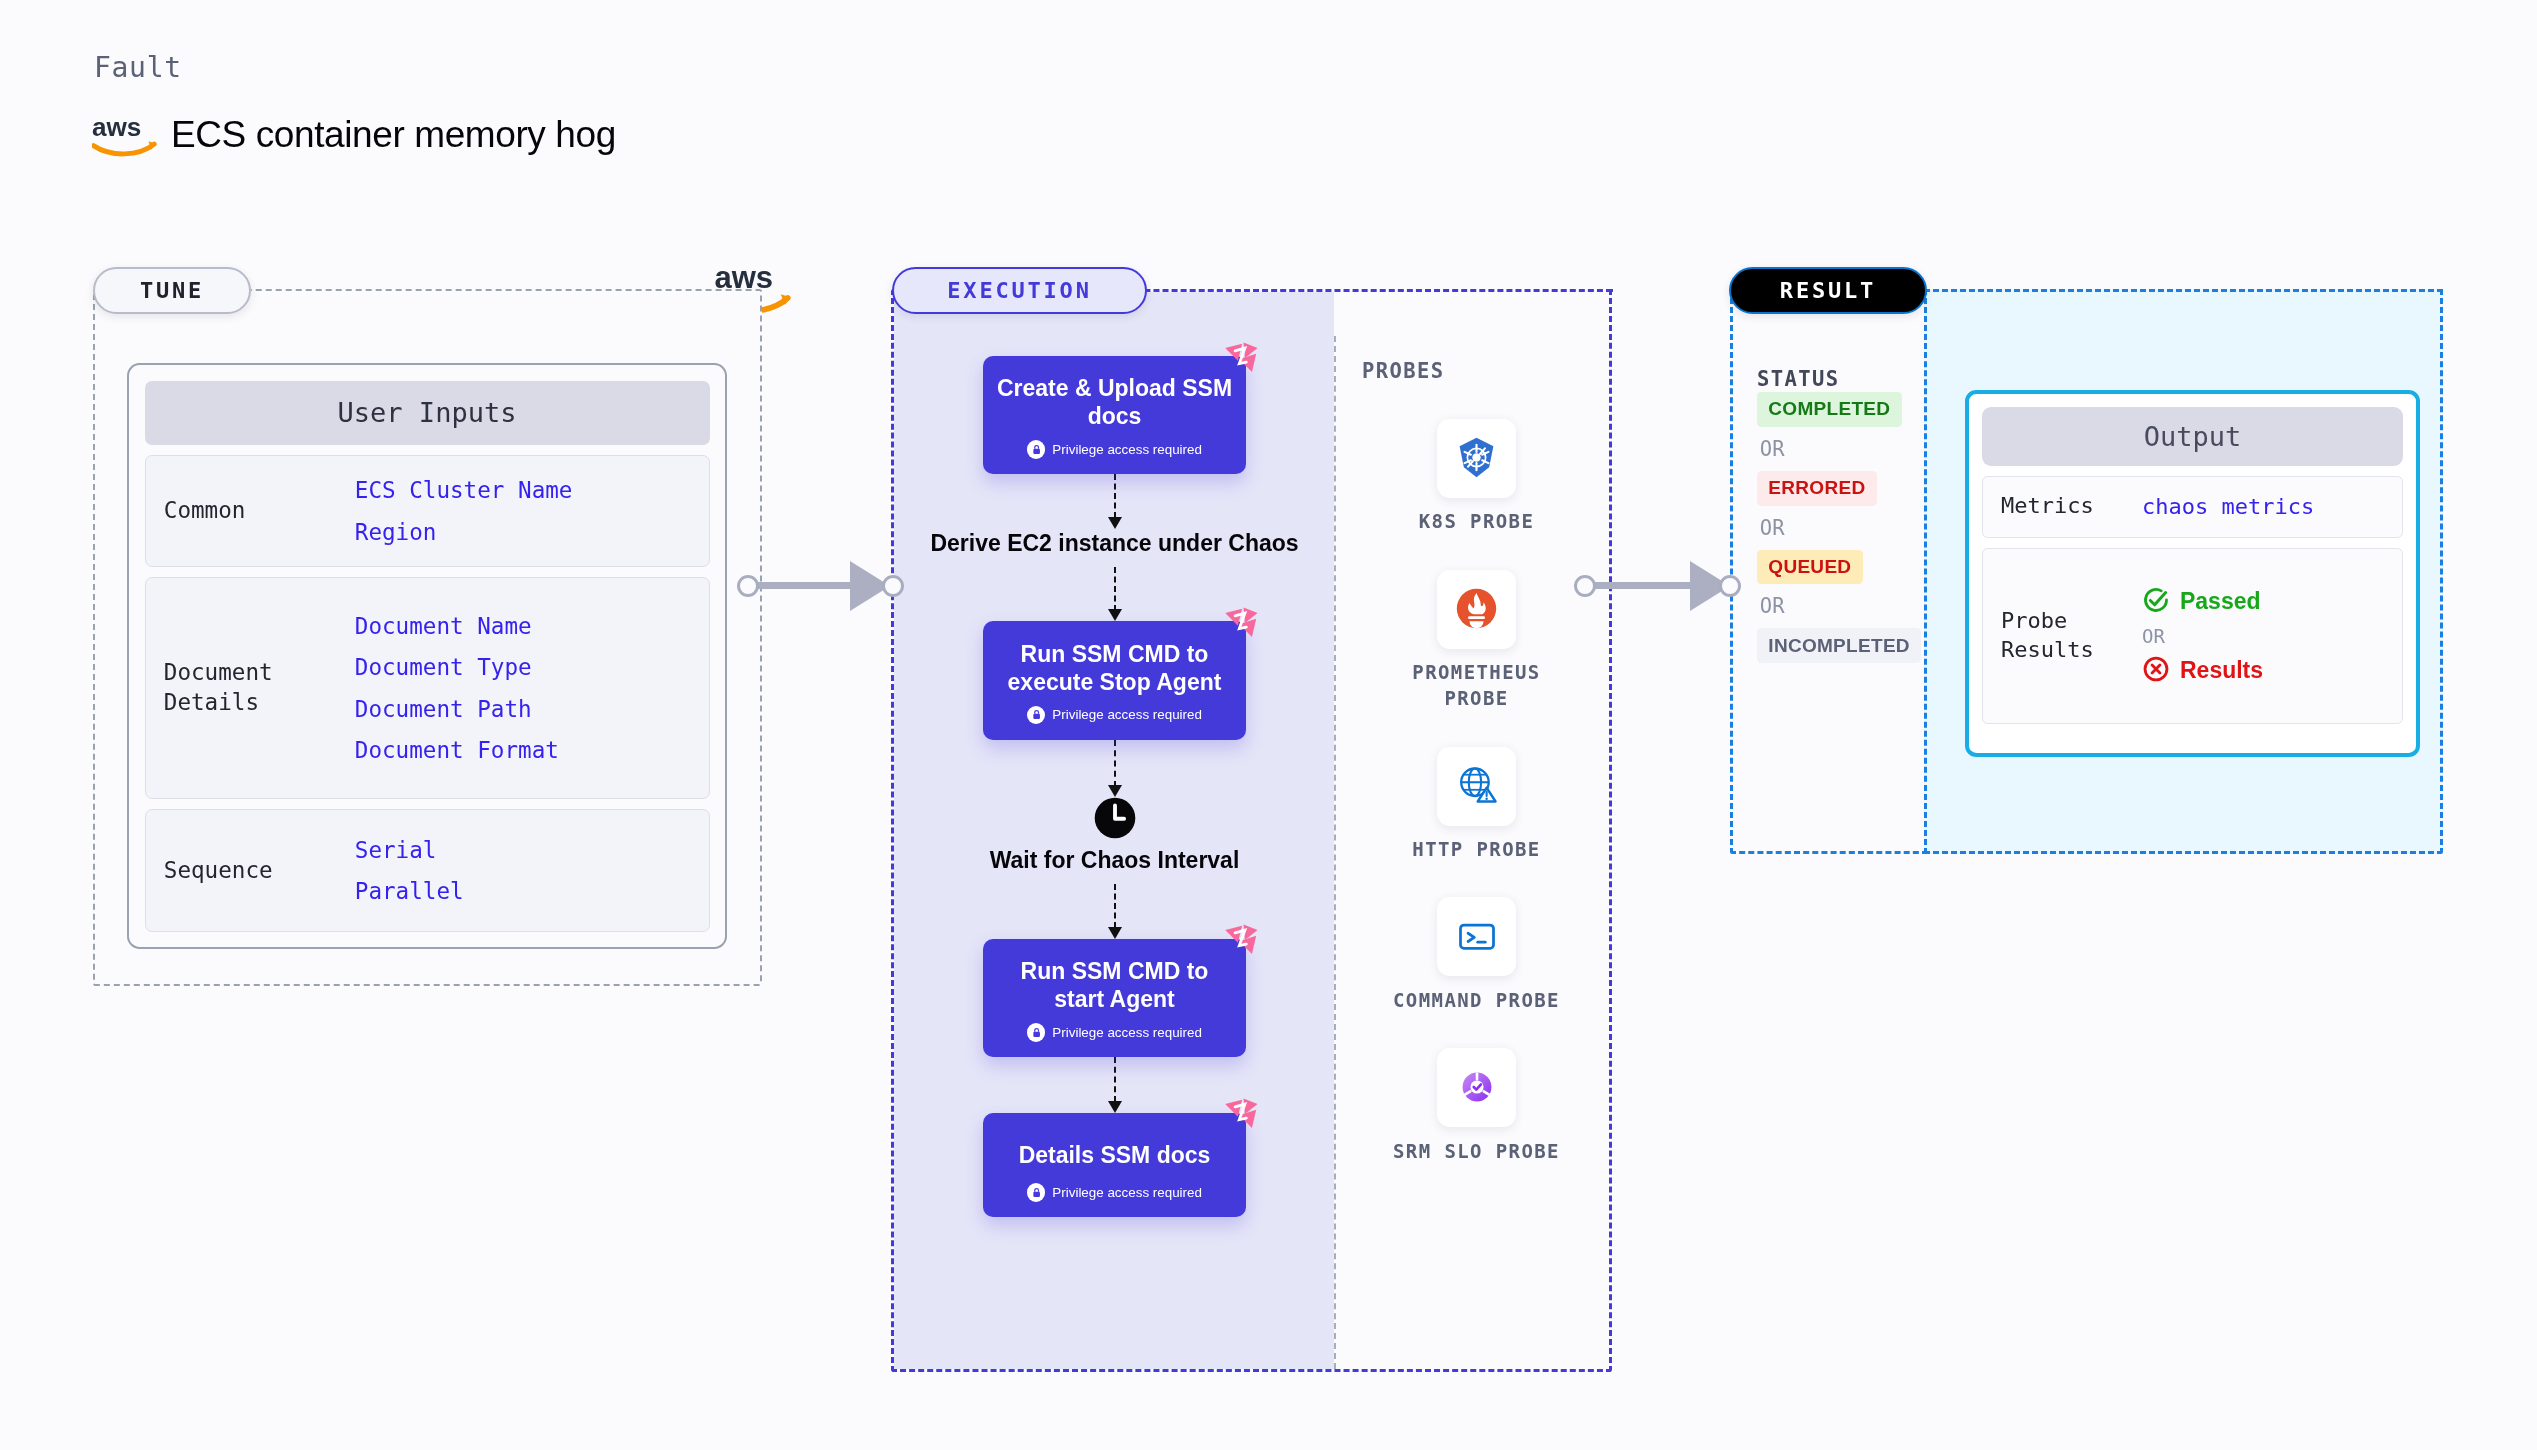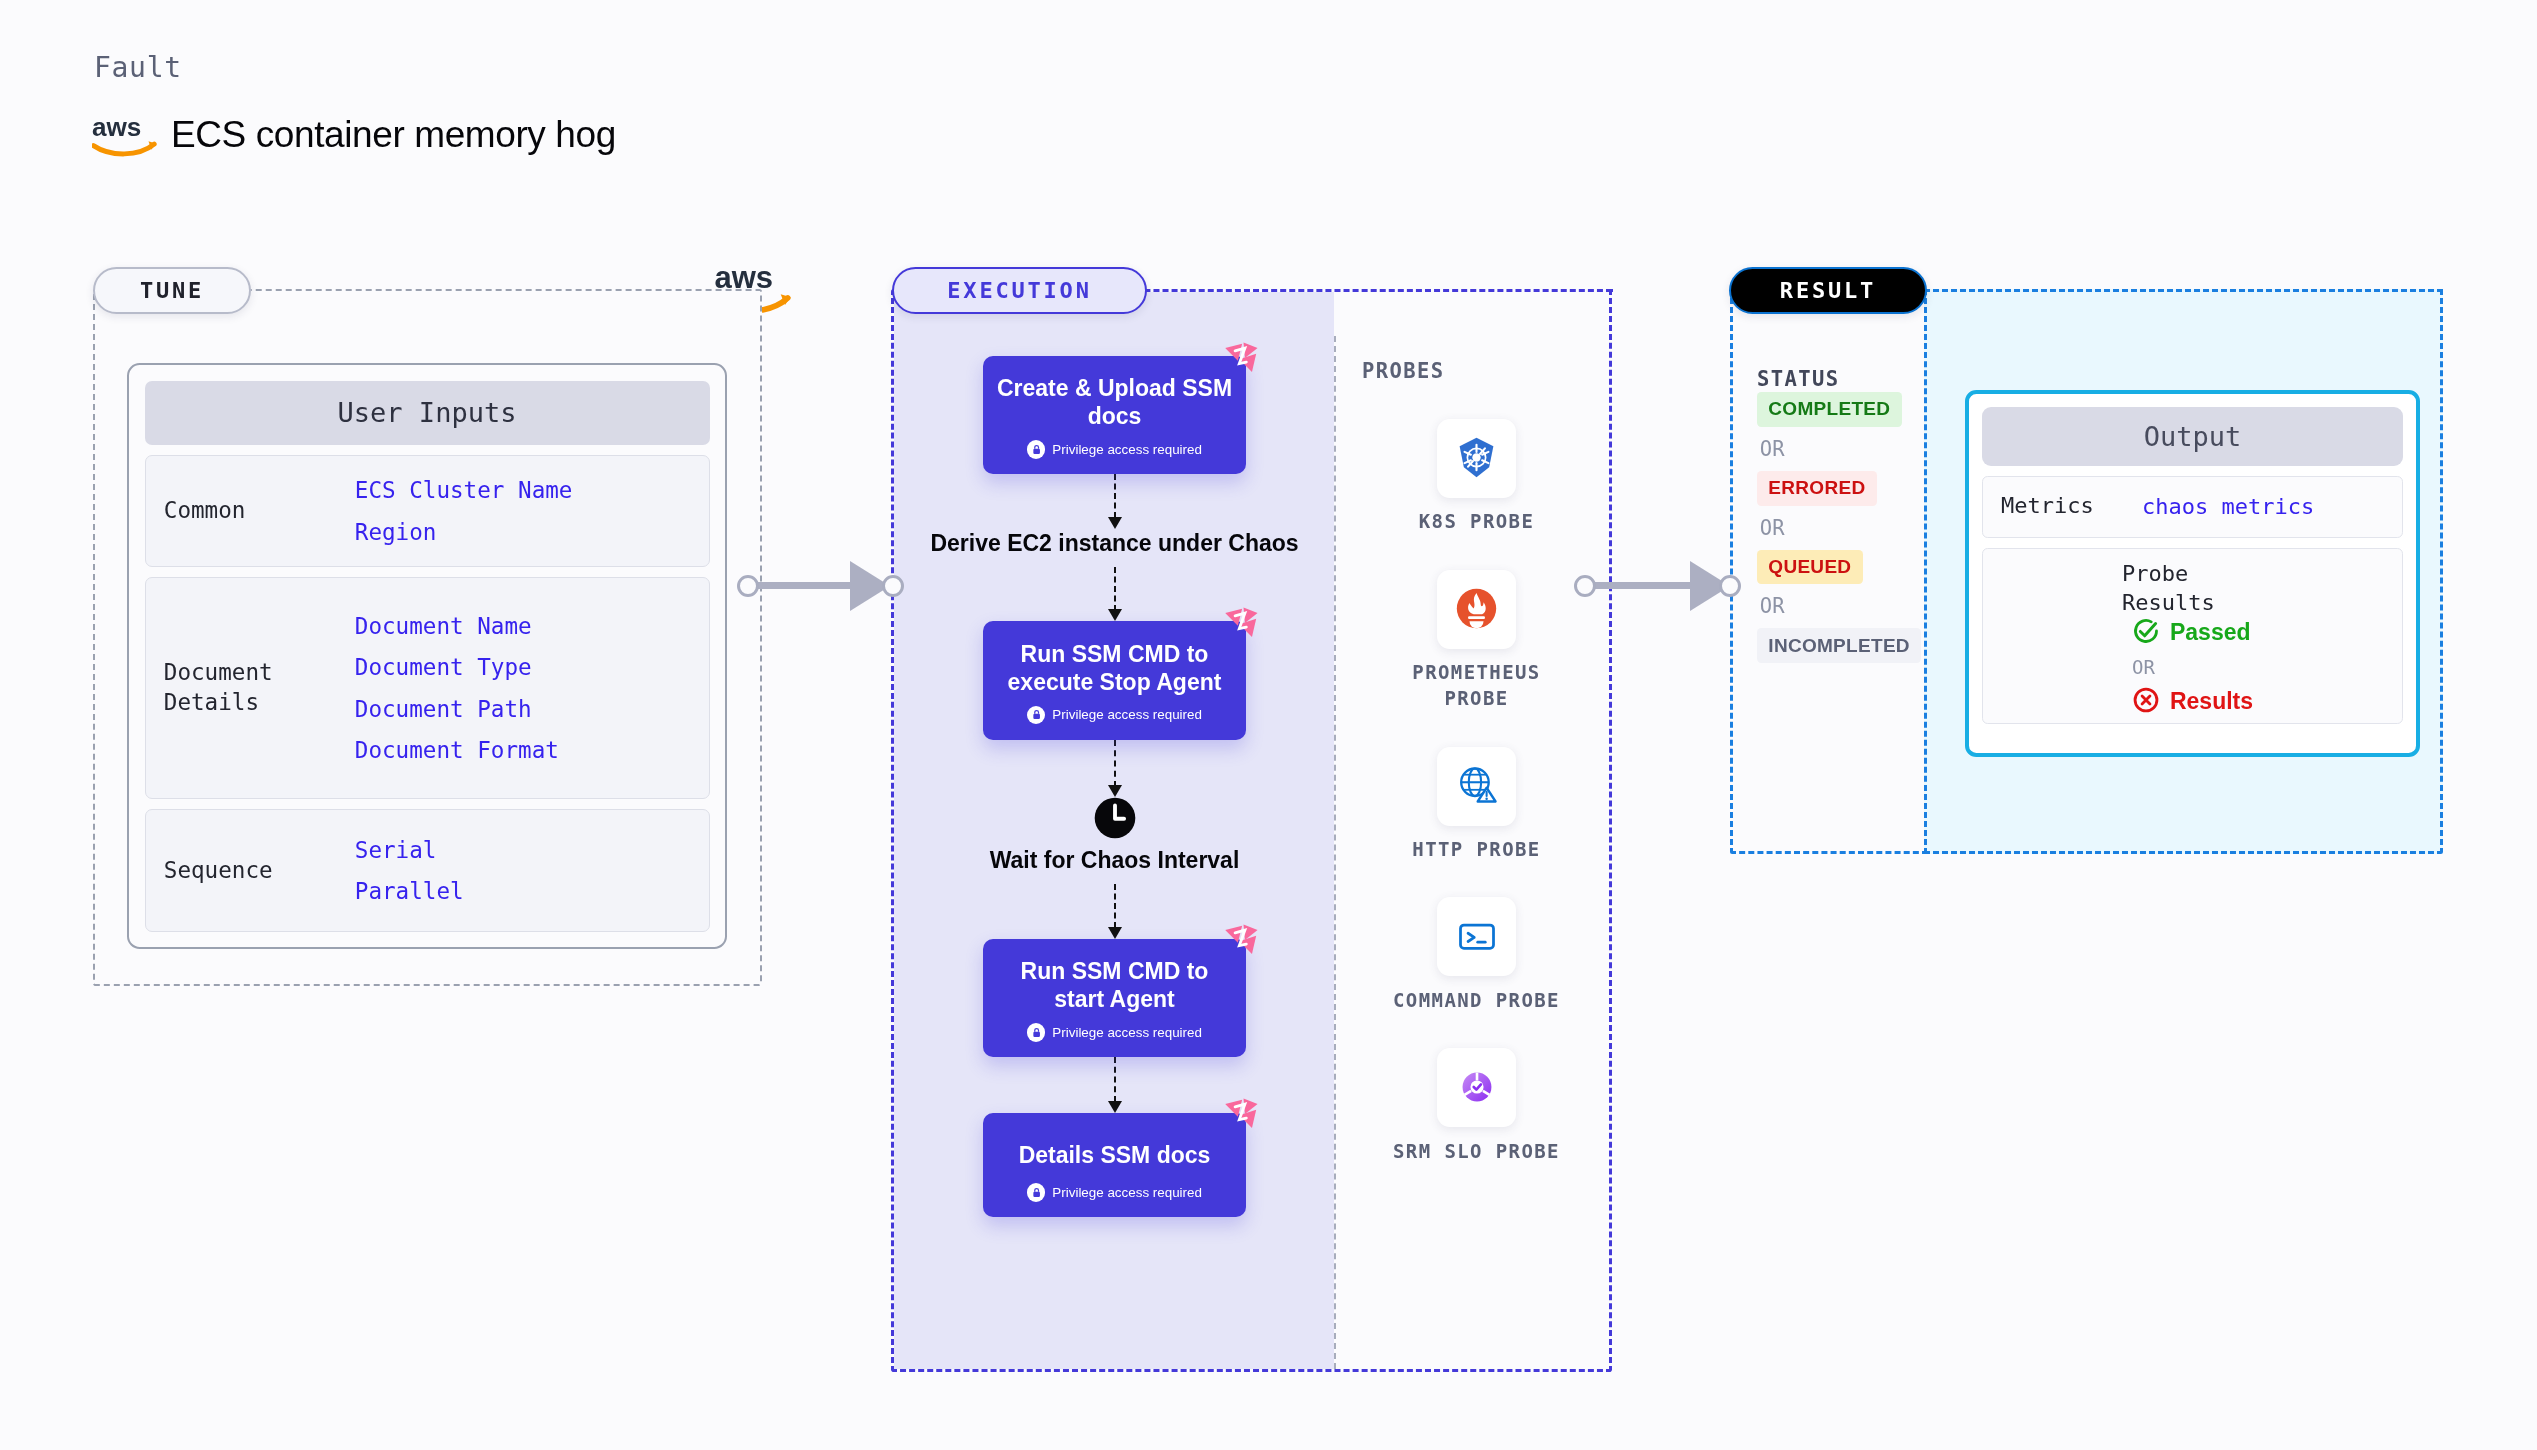--- a/index.html
+++ b/index.html
@@ -209,21 +209,21 @@
   }
   .out-row-label {
     width: 141px; flex: none;
     font-family: "DejaVu Sans Mono", monospace; font-size: 22px; color: #23252f;
     line-height: 1.3;
   }
   .out-metrics { height: 62px; }
   .out-metrics .val {
     font-family: "DejaVu Sans Mono", monospace; font-size: 22px; color: #3622ee;
   }
-  .out-probes { height: 176px; flex-direction: column; }
+  .out-probes { height: 176px; }
   .probe-res { display: flex; flex-direction: column; gap: 8.5px; }
   .probe-res-line { display: flex; align-items: center; gap: 10px; }
   .probe-res-line .txt { font-size: 23px; font-weight: bold; font-family: "Liberation Sans", sans-serif; text-align: center; }
   .probe-res .or { font-family: "DejaVu Sans Mono", monospace; font-size: 19px; color: #8d93a5; }
 </style>
 </head>
 <body>
 
 <div class="stage">
 

